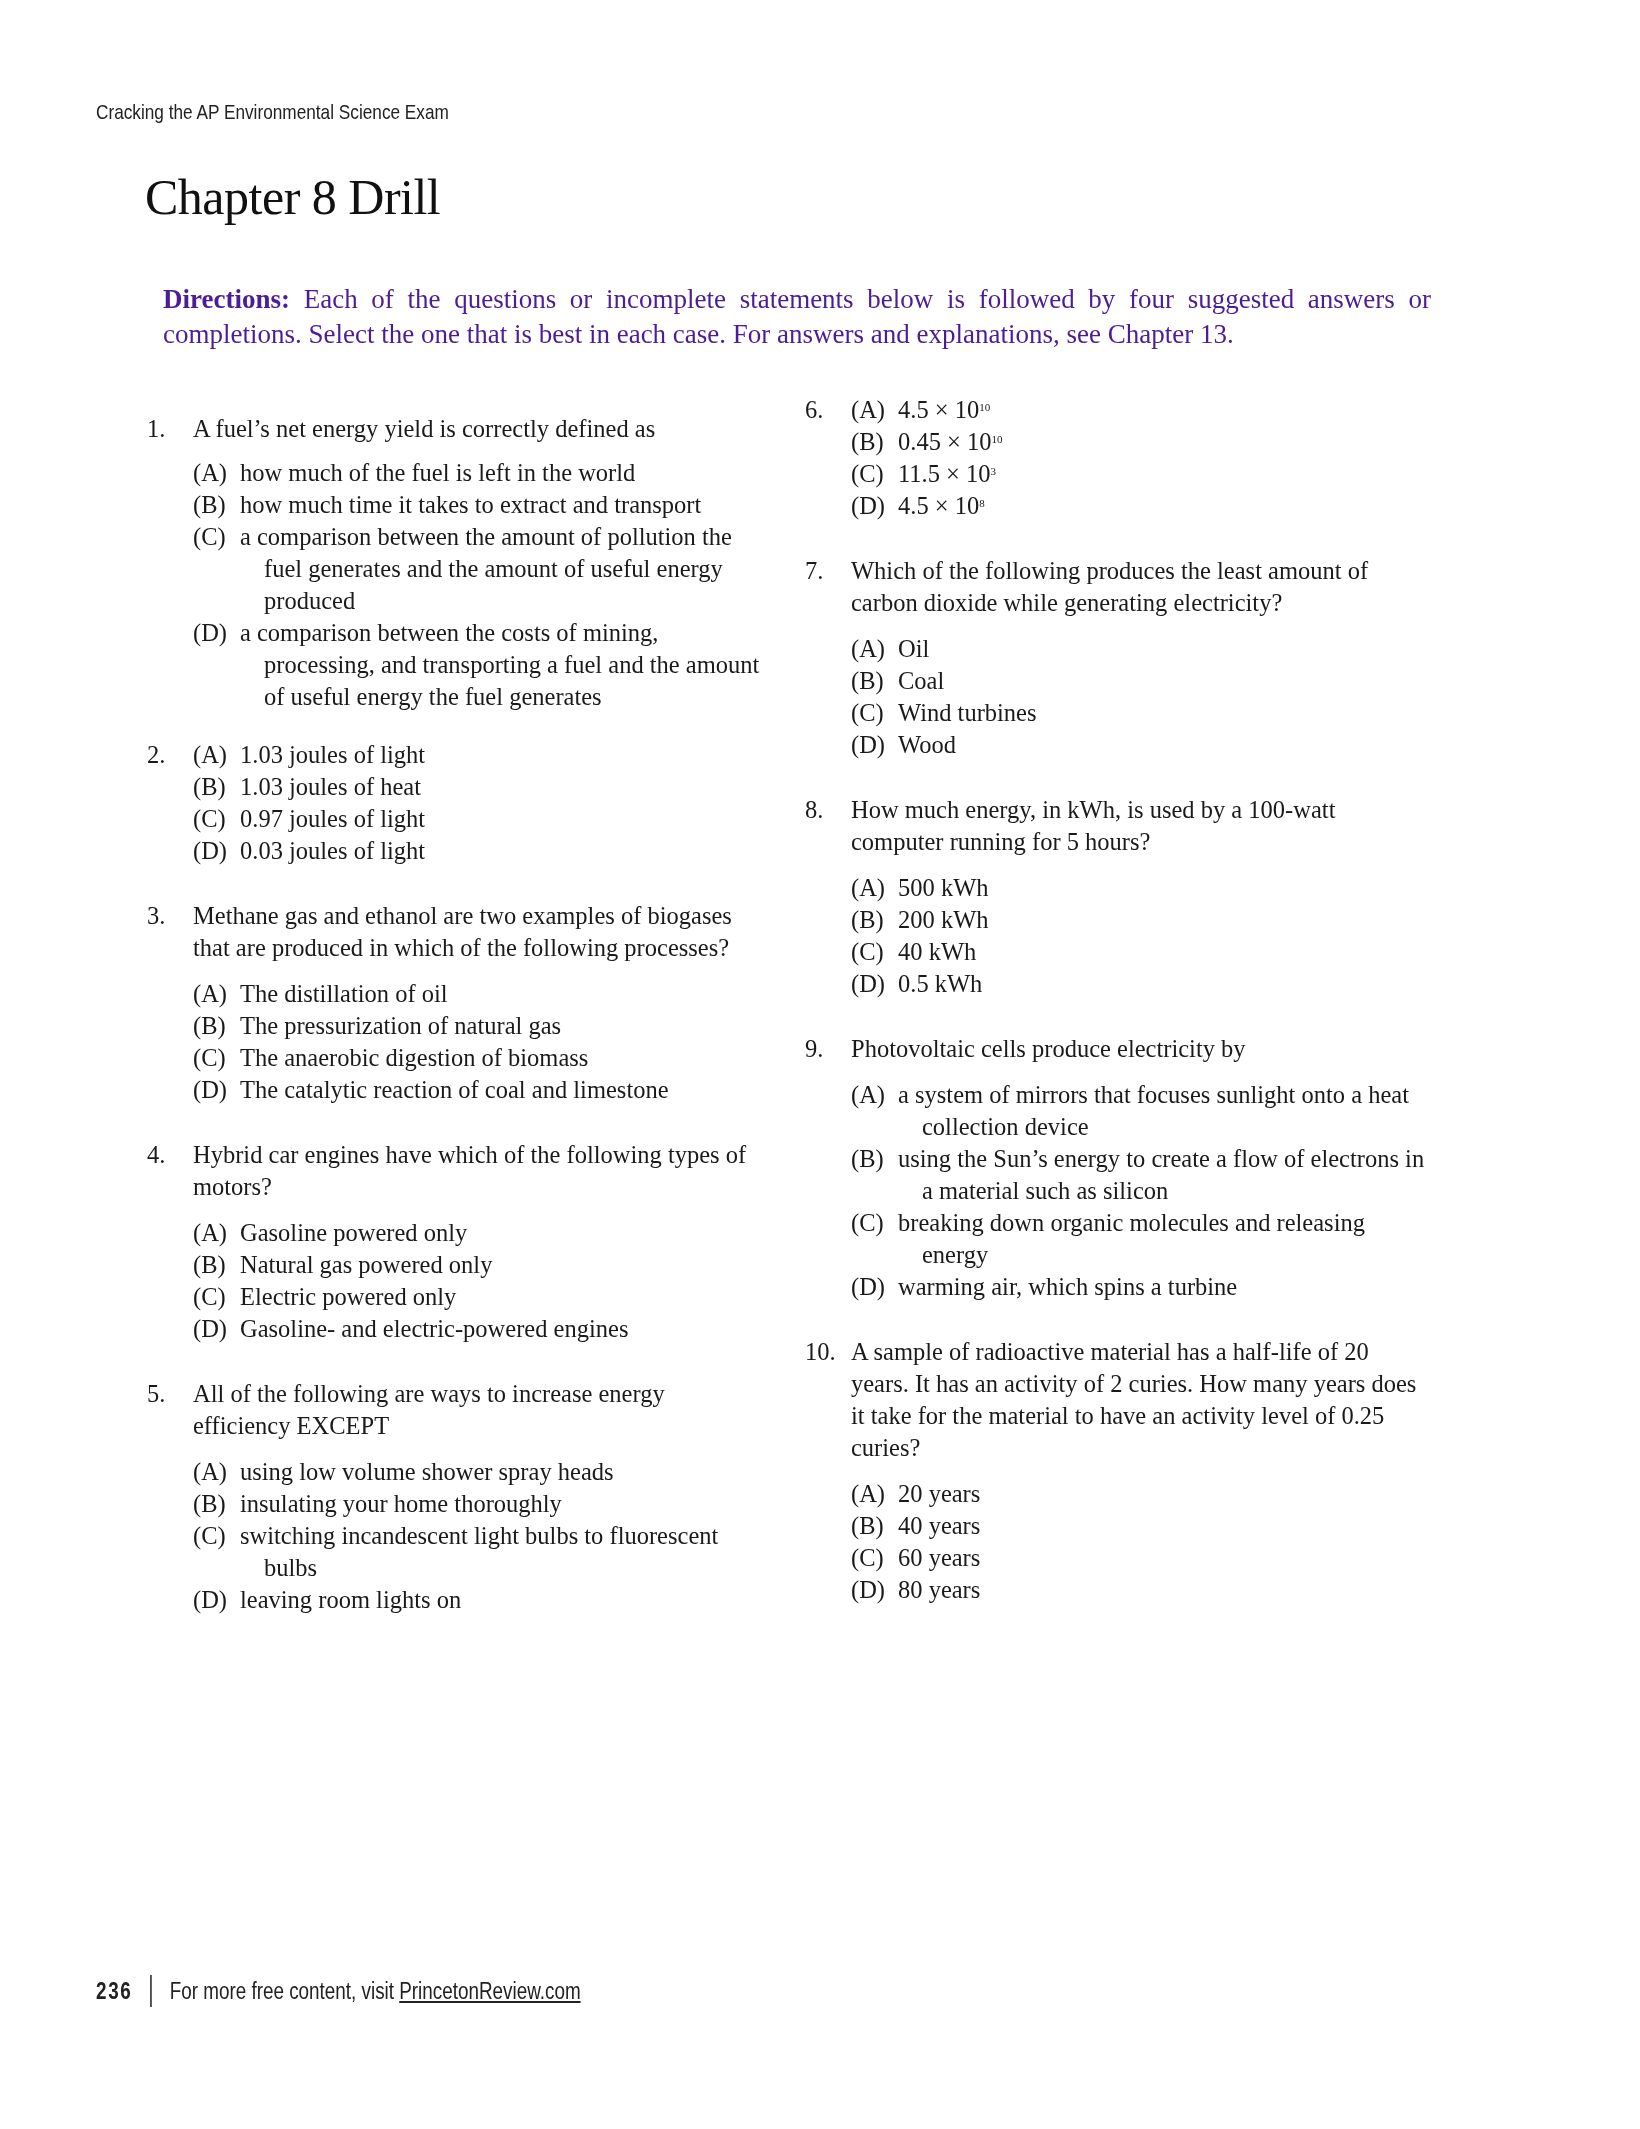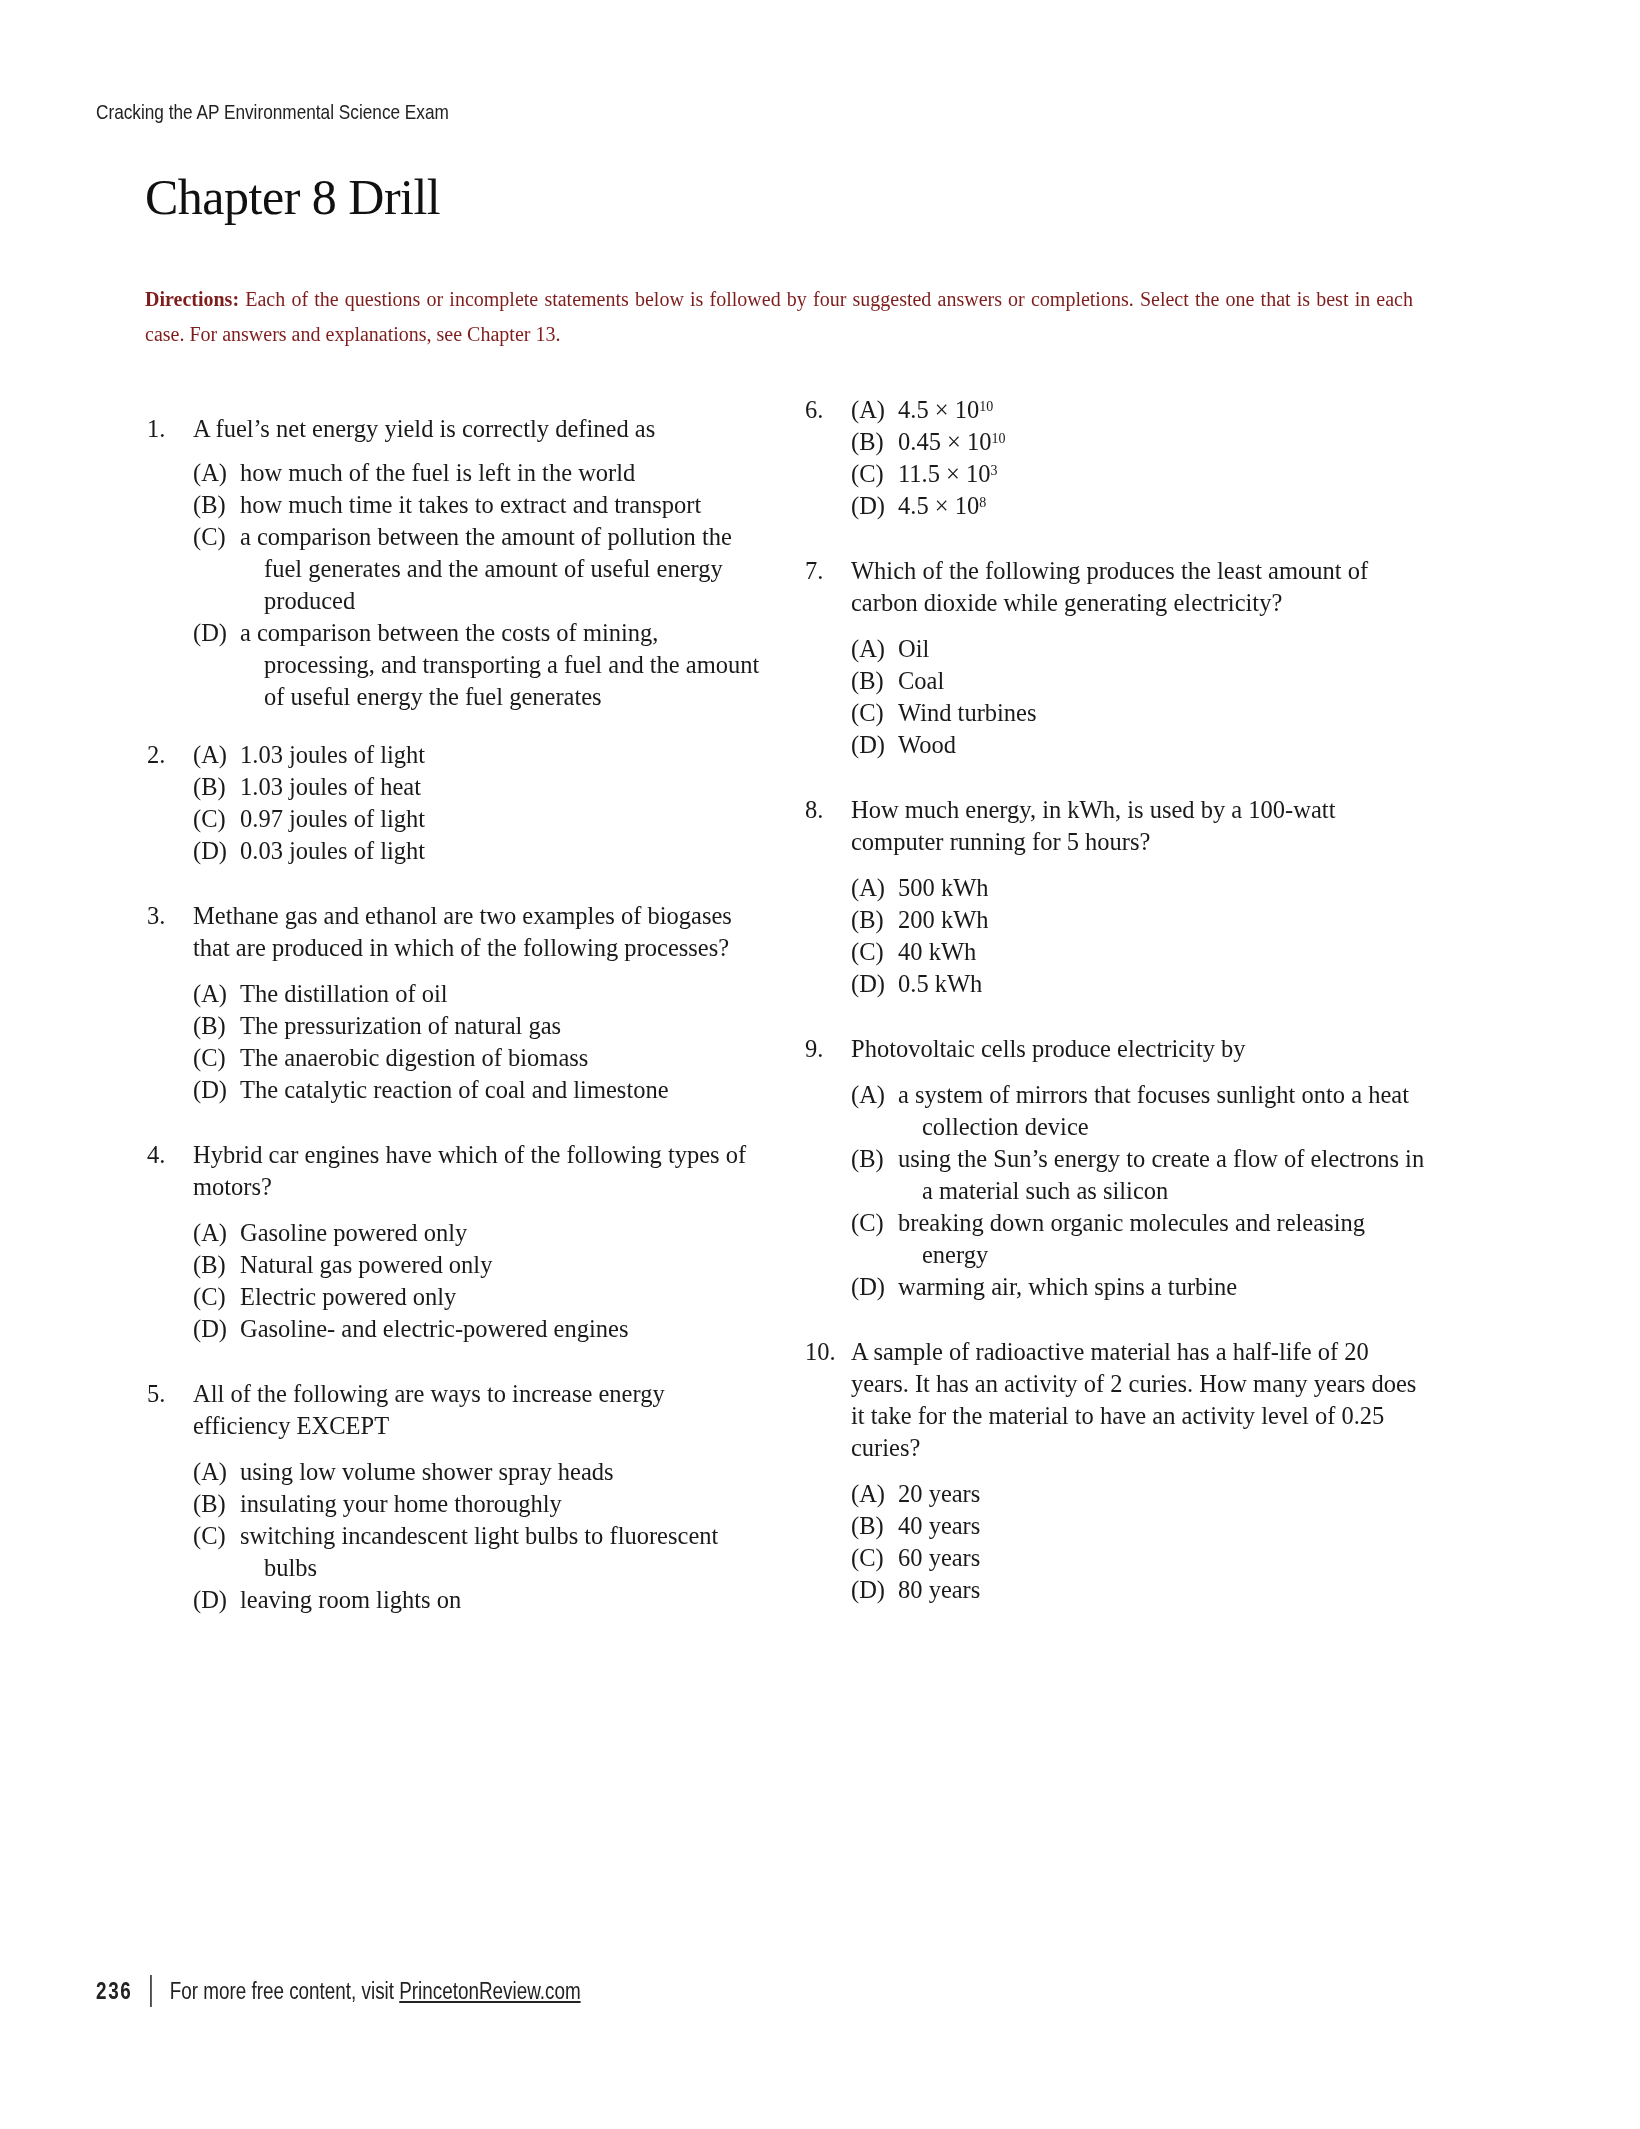--- a/index.html
+++ b/index.html
@@ -1,31 +1,31 @@
 <!DOCTYPE html>
 <html><head>
 <meta charset="utf-8">
 <style>
   html,body{margin:0;padding:0;background:#fff;}
   body{width:1640px;height:2129px;position:relative;overflow:hidden;color:#1a1a1a;}
   .running-head{position:absolute;left:96px;top:100px;font-family:"Liberation Sans",sans-serif;font-size:21px;transform:scaleX(0.82);transform-origin:left top;color:#222;}
   .title{position:absolute;left:145px;top:168px;font-family:"Liberation Serif",serif;font-size:50px;letter-spacing:-0.5px;color:#111;}
-  .directions{position:absolute;left:145px;top:282px;width:1268px;font-family:"Liberation Serif",serif;font-size:20px;line-height:35px;text-align:justify;color:#7f1d1d;}
+  .directions{position:absolute;left:163px;top:282px;width:1268px;font-family:"Liberation Serif",serif;font-size:27px;line-height:35px;text-align:justify;color:#4c1d95;}
   .directions b{font-weight:bold;}
   .col{position:absolute;font-family:"Liberation Serif",serif;font-size:24.5px;line-height:32px;color:#1a1a1a;}
   .col-left{left:147px;top:380px;width:620px;}
   .col-right{left:805px;top:380px;width:620px;}
   .q{position:relative;margin-bottom:26px;}
   .qnum{position:absolute;left:0;top:0;}
   .qtext{margin-left:46px;margin-top:33px;}
   .opts{margin-left:46px;margin-top:14px;}
   .opt{position:relative;padding-left:47px;text-indent:0;}
   .opt .lab{position:absolute;left:0;top:0;}
   .opt .otext{display:block;padding-left:24px;text-indent:-24px;}
-  sup{font-size:14px;vertical-align:top;position:relative;top:-3px;}
+  sup{font-size:11px;vertical-align:top;position:relative;top:-3px;}
   .footer{position:absolute;left:96px;top:1975px;font-family:"Liberation Sans",sans-serif;font-size:23px;transform:scaleX(0.82);transform-origin:left top;display:flex;align-items:center;color:#222;}
   .page-num{font-weight:bold;letter-spacing:2px;}
   .sep{display:inline-block;width:1.5px;height:32px;background:#333;margin:0 22px;}
   .footer a{color:#222;text-decoration:underline;}
 </style>
 </head>
 <body>
 
 <div class="running-head">Cracking the AP Environmental Science Exam</div>
 <h1 class="title" style="margin:0;font-weight:normal;">Chapter 8 Drill</h1>

